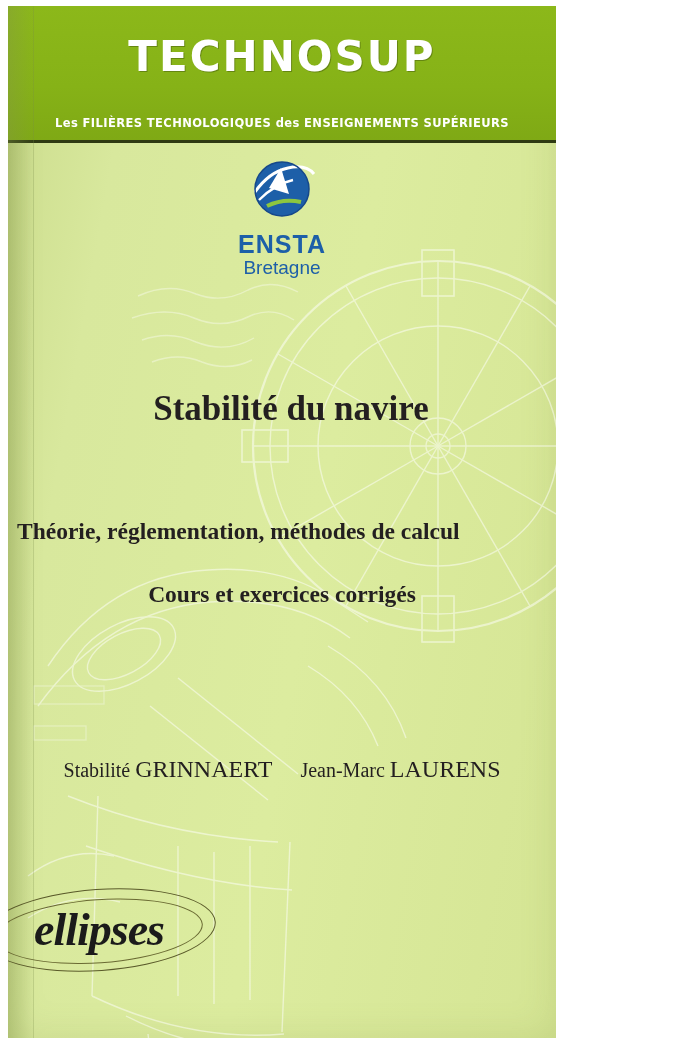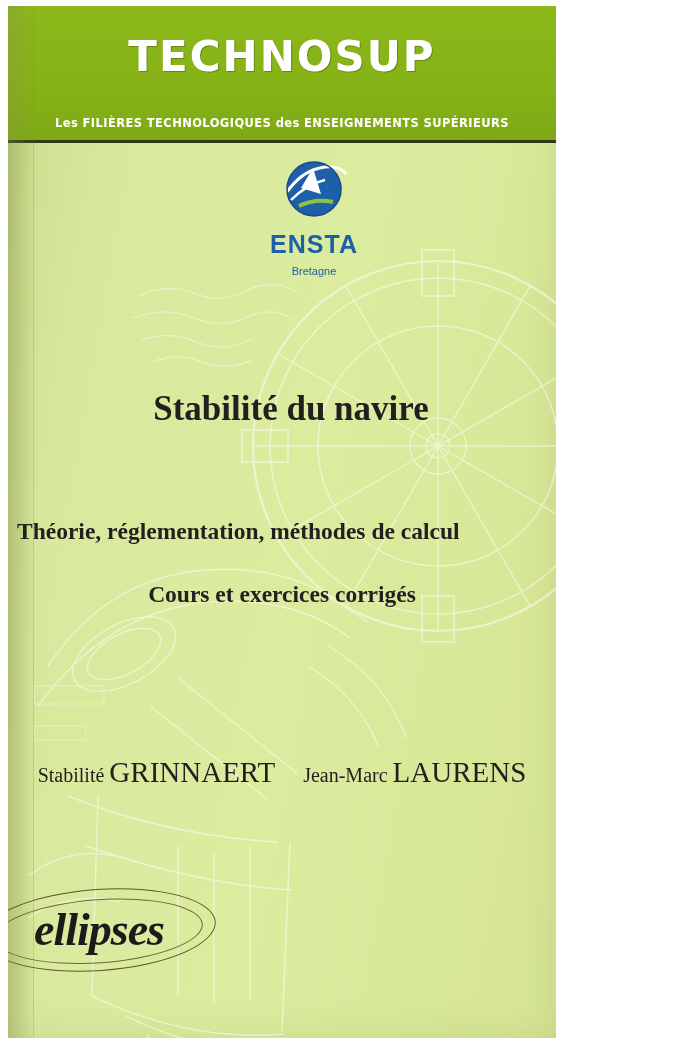--- a/index.html
+++ b/index.html
@@ -106,43 +106,42 @@
     display: block;
   }
 
   
   .logo {
     position: absolute;
     top: 150px;
     left: 0;
     width: 100%;
     text-align: center;
-    padding-left: 32px;
   }
   .logo-mark {
     margin: 0 auto;
     width: 74px;
     height: 74px;
     position: relative;
   }
   .logo-name {
     font-family: "Liberation Sans", sans-serif;
     font-weight: bold;
     font-size: 25px;
     letter-spacing: 1px;
     color: #1d5fa8;
     line-height: 1;
     margin-top: 2px;
   }
   .logo-region {
     font-family: "Liberation Sans", sans-serif;
-    font-size: 11px;
+    font-size: 19px;
     color: #1d5fa8;
     line-height: 1.1;
-    margin-top: 8px;
+    margin-top: 1px;
   }
 
   
   .title-main {
     position: absolute;
     top: 383px;
     left: 9px;
     width: 100%;
     text-align: center;
     font-family: "Liberation Serif", serif;
@@ -183,21 +182,21 @@
     font-family: "Liberation Serif", serif;
     color: #231f20;
     white-space: nowrap;
   }
   .author {
     display: inline-block;
     margin: 0 12px;
     font-size: 20px;
   }
   .author .given { font-size: 20px; }
-  .author .family { font-size: 29px; }
+  .author .family { font-size: 24px; }
 
   
   .publisher {
     position: absolute;
     bottom: 68px;
     left: 0;
     width: 100%;
     text-align: left;
   }
   .publisher-word {

